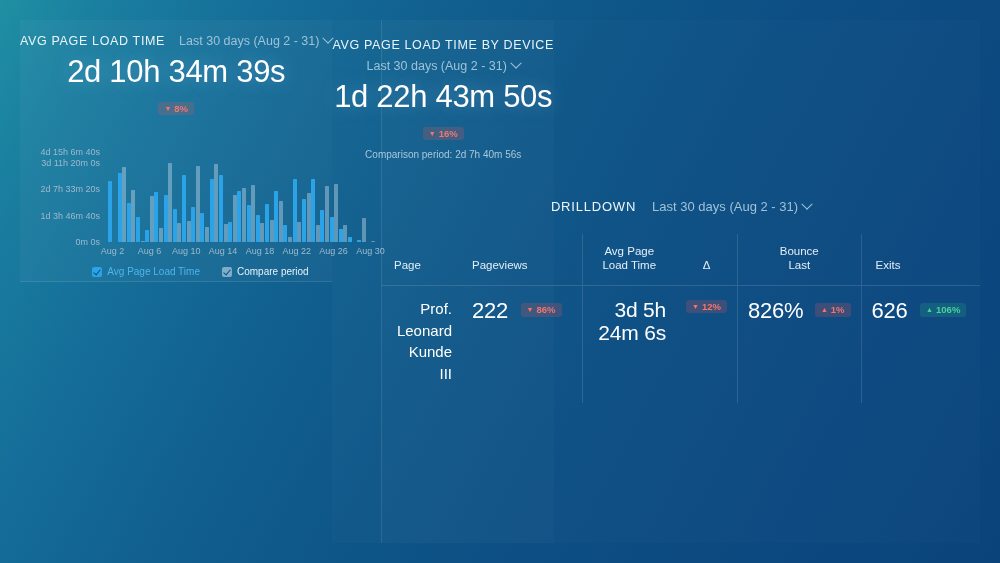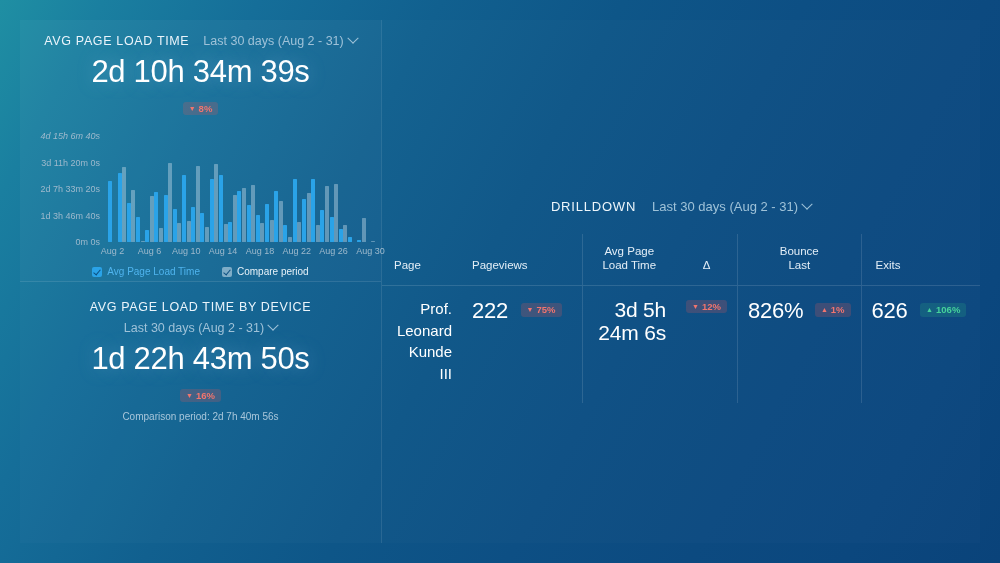--- a/index.html
+++ b/index.html
@@ -26,21 +26,20 @@
   .dash {
     position: absolute;
     left: 20px; top: 20px;
     width: 960px; height: 523px;
     display: flex;
   }
   .left-col {
     width: 361px;
     height: 100%;
     display: flex;
-    flex-direction: column;
     flex: none;
   }
   .right-col {
     flex: 1;
     height: 100%;
     border-left: 1px solid rgba(255,255,255,0.10);
     background: rgba(255,255,255,0.015);
     position: relative;
   }
 
@@ -348,21 +347,21 @@
         </span>
       </div>
 
 
       <div class="chart-area">
         <div class="ylabels">
             <div class="ylabel" style="top: 110px;">0m 0s</div>
             <div class="ylabel" style="top: 83.5px;">1d 3h 46m 40s</div>
             <div class="ylabel" style="top: 57px;">2d 7h 33m 20s</div>
             <div class="ylabel" style="top: 30.5px;">3d 11h 20m 0s</div>
-            <div class="ylabel" style="top: 4px; font-style: italic;">4d 15h 6m 40s</div>
+            <div class="ylabel" style="top: 20px;">4d 15h 6m 40s</div>
           </div>
         <div class="chart-inner">
           <div class="bars">
               <div class="bar-slot">
                 <div class="bar cur" style="height: 58%;"></div>
               </div>
               <div class="bar-slot">
                 <div class="bar cmp" style="height: 0%;"></div>
               </div>
               <div class="bar-slot">
@@ -611,21 +610,21 @@
         </tr>
       </thead>
       <tbody>
         <tr>
           <td class="v-page">Prof. Leonard Kunde III</td>
 
           <td class="v-pv">
             <span class="num">222</span>
             <span class="badge down inline">
               <span class="tri">▼</span>
-              <span>75%</span>
+              <span>86%</span>
             </span>
           </td>
 
           <td class="v-aplt">
             <span class="num">3d 5h 24m 6s</span>
           </td>
 
           <td class="v-delta">
             <span class="badge down inline">
               <span class="tri">▼</span>

